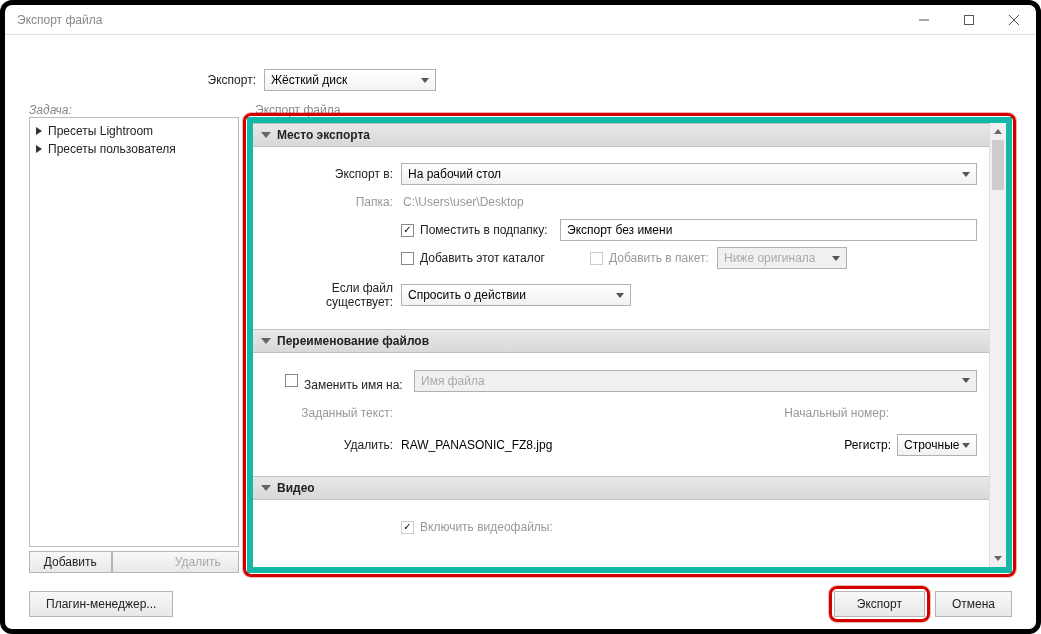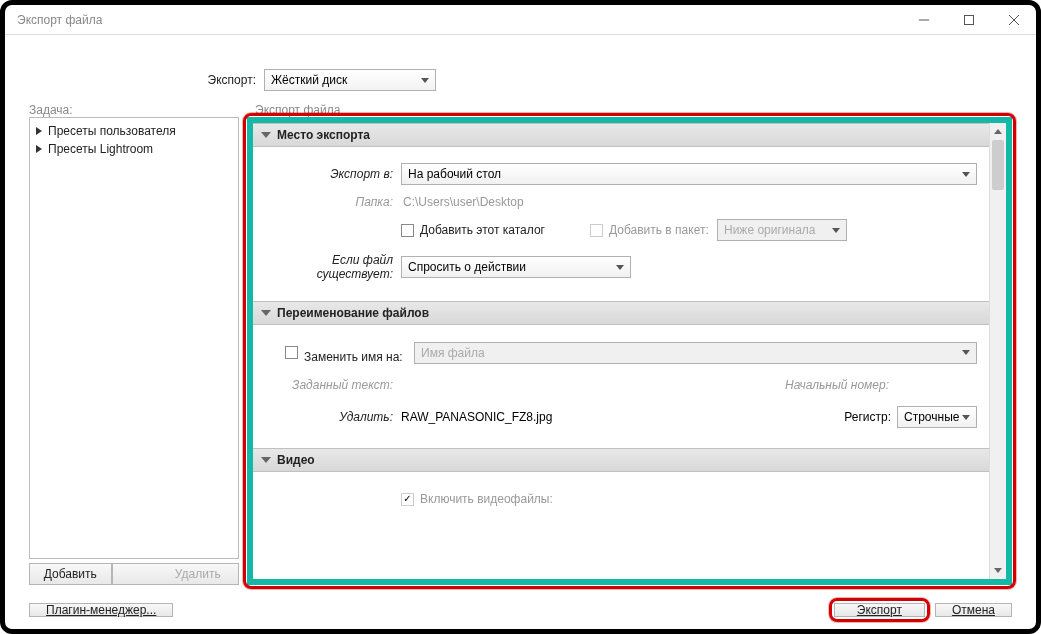--- a/index.html
+++ b/index.html
@@ -11,21 +11,21 @@
 .win-btn svg { stroke: #555; stroke-width: 1; fill: none; }
 
 .content { padding: 10px 24px 12px 24px; display: flex; flex-direction: column; height: calc(100% - 30px); }
 
 .export-row { display: flex; align-items: center; margin: 24px 0 12px 0; }
 .export-row .label { width: 235px; text-align: right; padding-right: 8px; color: #222; }
 .export-select { width: 172px; height: 22px; border: 1px solid #b0b0b0; background: linear-gradient(#fff,#f2f2f2); padding: 0 6px; display: flex; align-items: center; justify-content: space-between; }
 .chevron { width: 0; height: 0; border-left: 4px solid transparent; border-right: 4px solid transparent; border-top: 5px solid #555; }
 
 .section-labels { display: flex; }
-.section-labels .left { width: 210px; color: #888; }
+.section-labels .left { width: 210px; color: #888; font-style: italic; }
 .section-labels .right { color: #888; margin-left: 16px; }
 
 .main-area { display: flex; flex: 1; min-height: 0; gap: 8px; }
 
 .sidebar { width: 210px; display: flex; flex-direction: column; }
 .preset-list { flex: 1; border: 1px solid #bbb; background: #fff; padding: 4px 6px; }
 .preset-item { display: flex; align-items: center; padding: 2px 0; color: #222; }
 .preset-item .tri { margin-right: 6px; width: 0; height: 0; border-top: 4px solid transparent; border-bottom: 4px solid transparent; border-left: 6px solid #333; }
 .sidebar-buttons { display: flex; margin-top: 4px; }
 .sidebar-buttons button { flex: 1; height: 22px; border: 1px solid #b5b5b5; background: linear-gradient(#f8f8f8,#e8e8e8); color: #222; }
@@ -40,35 +40,35 @@
 .scroll-arrow .up { width:0;height:0;border-left:4px solid transparent;border-right:4px solid transparent;border-bottom:5px solid #666; }
 .scroll-arrow .down { width:0;height:0;border-left:4px solid transparent;border-right:4px solid transparent;border-top:5px solid #666; }
 .scroll-track { flex:1; }
 .scroll-thumb { height: 50px; background: #cdcdcd; margin: 0 2px; border-radius: 2px; }
 
 .panel-header { background: linear-gradient(#e8e8e8,#d8d8d8); padding: 4px 8px; border-bottom: 1px solid #c0c0c0; border-top: 1px solid #c0c0c0; display: flex; align-items: center; font-weight: bold; color: #222; }
 .panel-header .tri-down { margin-right: 6px; width:0;height:0;border-left:5px solid transparent;border-right:5px solid transparent;border-top:6px solid #666; }
 .panel-body { padding: 10px 12px 14px 12px; }
 
 .form-row { display: flex; align-items: center; margin: 6px 0; min-height: 22px; }
-.form-label { width: 136px; text-align: right; padding-right: 8px; color: #222; font-style: italic; }
+.form-label { width: 136px; text-align: right; padding-right: 8px; color: #222; }
 .form-label.dim { color: #999; }
 .select-control { height: 22px; border: 1px solid #b0b0b0; background: linear-gradient(#fff,#f1f1f1); display: flex; align-items: center; justify-content: space-between; padding: 0 6px; flex: 1; }
 .select-control.disabled { background: #f0f0f0; color: #aaa; }
 .text-input { height: 22px; border: 1px solid #b0b0b0; background: #fff; padding: 0 6px; display: flex; align-items: center; flex: 1; }
 .static-text { color: #999; padding-left: 2px; }
 .checkbox { width: 13px; height: 13px; border: 1px solid #888; background: #fff; margin-right: 6px; display: inline-flex; align-items: center; justify-content: center; flex-shrink: 0; }
 .checkbox.checked::after { content: "✓"; font-size: 10px; color: #000; line-height: 1; }
 .checkbox.disabled { border-color: #ccc; }
 .cb-label { color: #222; }
 .cb-label.dim { color: #999; }
 
 .footer { display: flex; align-items: center; padding-top: 18px; }
 .footer .spacer { flex: 1; }
-.btn { height: 14px; padding: 0 16px; border: 1px solid #b5b5b5; background: linear-gradient(#f8f8f8,#e8e8e8); color: #222; display: inline-flex; align-items: center; text-decoration: underline; }
+.btn { height: 26px; padding: 0 16px; border: 1px solid #b5b5b5; background: linear-gradient(#f8f8f8,#e8e8e8); color: #222; display: inline-flex; align-items: center; }
 .btn-export-wrap { position: relative; margin-right: 10px; }
 .btn-export-wrap .red-highlight-btn { position: absolute; inset: -5px; border: 3px solid #d30000; border-radius: 8px; pointer-events: none; box-shadow: 0 0 0 1px rgba(211,0,0,0.3); }
 </style>
 </head>
 <body>
 
 <div class="titlebar">
   <span>Экспорт файла</span>
   <div class="win-controls">
     <div class="win-btn">
@@ -104,25 +104,25 @@
     <div class="left">Задача:</div>
     <div class="right">Экспорт файла</div>
   </div>
 
   <div class="main-area">
 
     <div class="sidebar">
       <div class="preset-list">
         <div class="preset-item">
           <span class="tri"></span>
-          <span>Пресеты пользователя</span>
+          <span>Пресеты Lightroom</span>
         </div>
         <div class="preset-item">
           <span class="tri"></span>
-          <span>Пресеты Lightroom</span>
+          <span>Пресеты пользователя</span>
         </div>
       </div>
       <div class="sidebar-buttons">
         <button>Добавить</button>
         <button class="disabled">Удалить</button>
       </div>
     </div>
 
     <div class="panels-wrap">
       <div class="red-highlight"></div>
@@ -137,20 +137,28 @@
             <div class="form-row">
               <div class="form-label">Экспорт в:</div>
               <div class="select-control">
                 <span>На рабочий стол</span>
                 <span class="chevron"></span>
               </div>
             </div>
             <div class="form-row">
               <div class="form-label dim">Папка:</div>
               <div class="static-text">C:\Users\user\Desktop</div>
+            </div>
+            <div class="form-row">
+              <div class="form-label"></div>
+              <span class="checkbox checked"></span>
+              <span class="cb-label" style="width:140px;">Поместить в подпапку:</span>
+              <div class="text-input">
+                <span>Экспорт без имени</span>
+              </div>
             </div>
             <div class="form-row">
               <div class="form-label"></div>
               <span class="checkbox"></span>
               <span class="cb-label" style="width:140px;">Добавить этот каталог</span>
               <span style="width:30px;"></span>
               <span class="checkbox disabled"></span>
               <span class="cb-label dim" style="width:108px;">Добавить в пакет:</span>
               <div class="select-control disabled" style="flex:0 0 130px;">
                 <span>Ниже оригинала</span>

